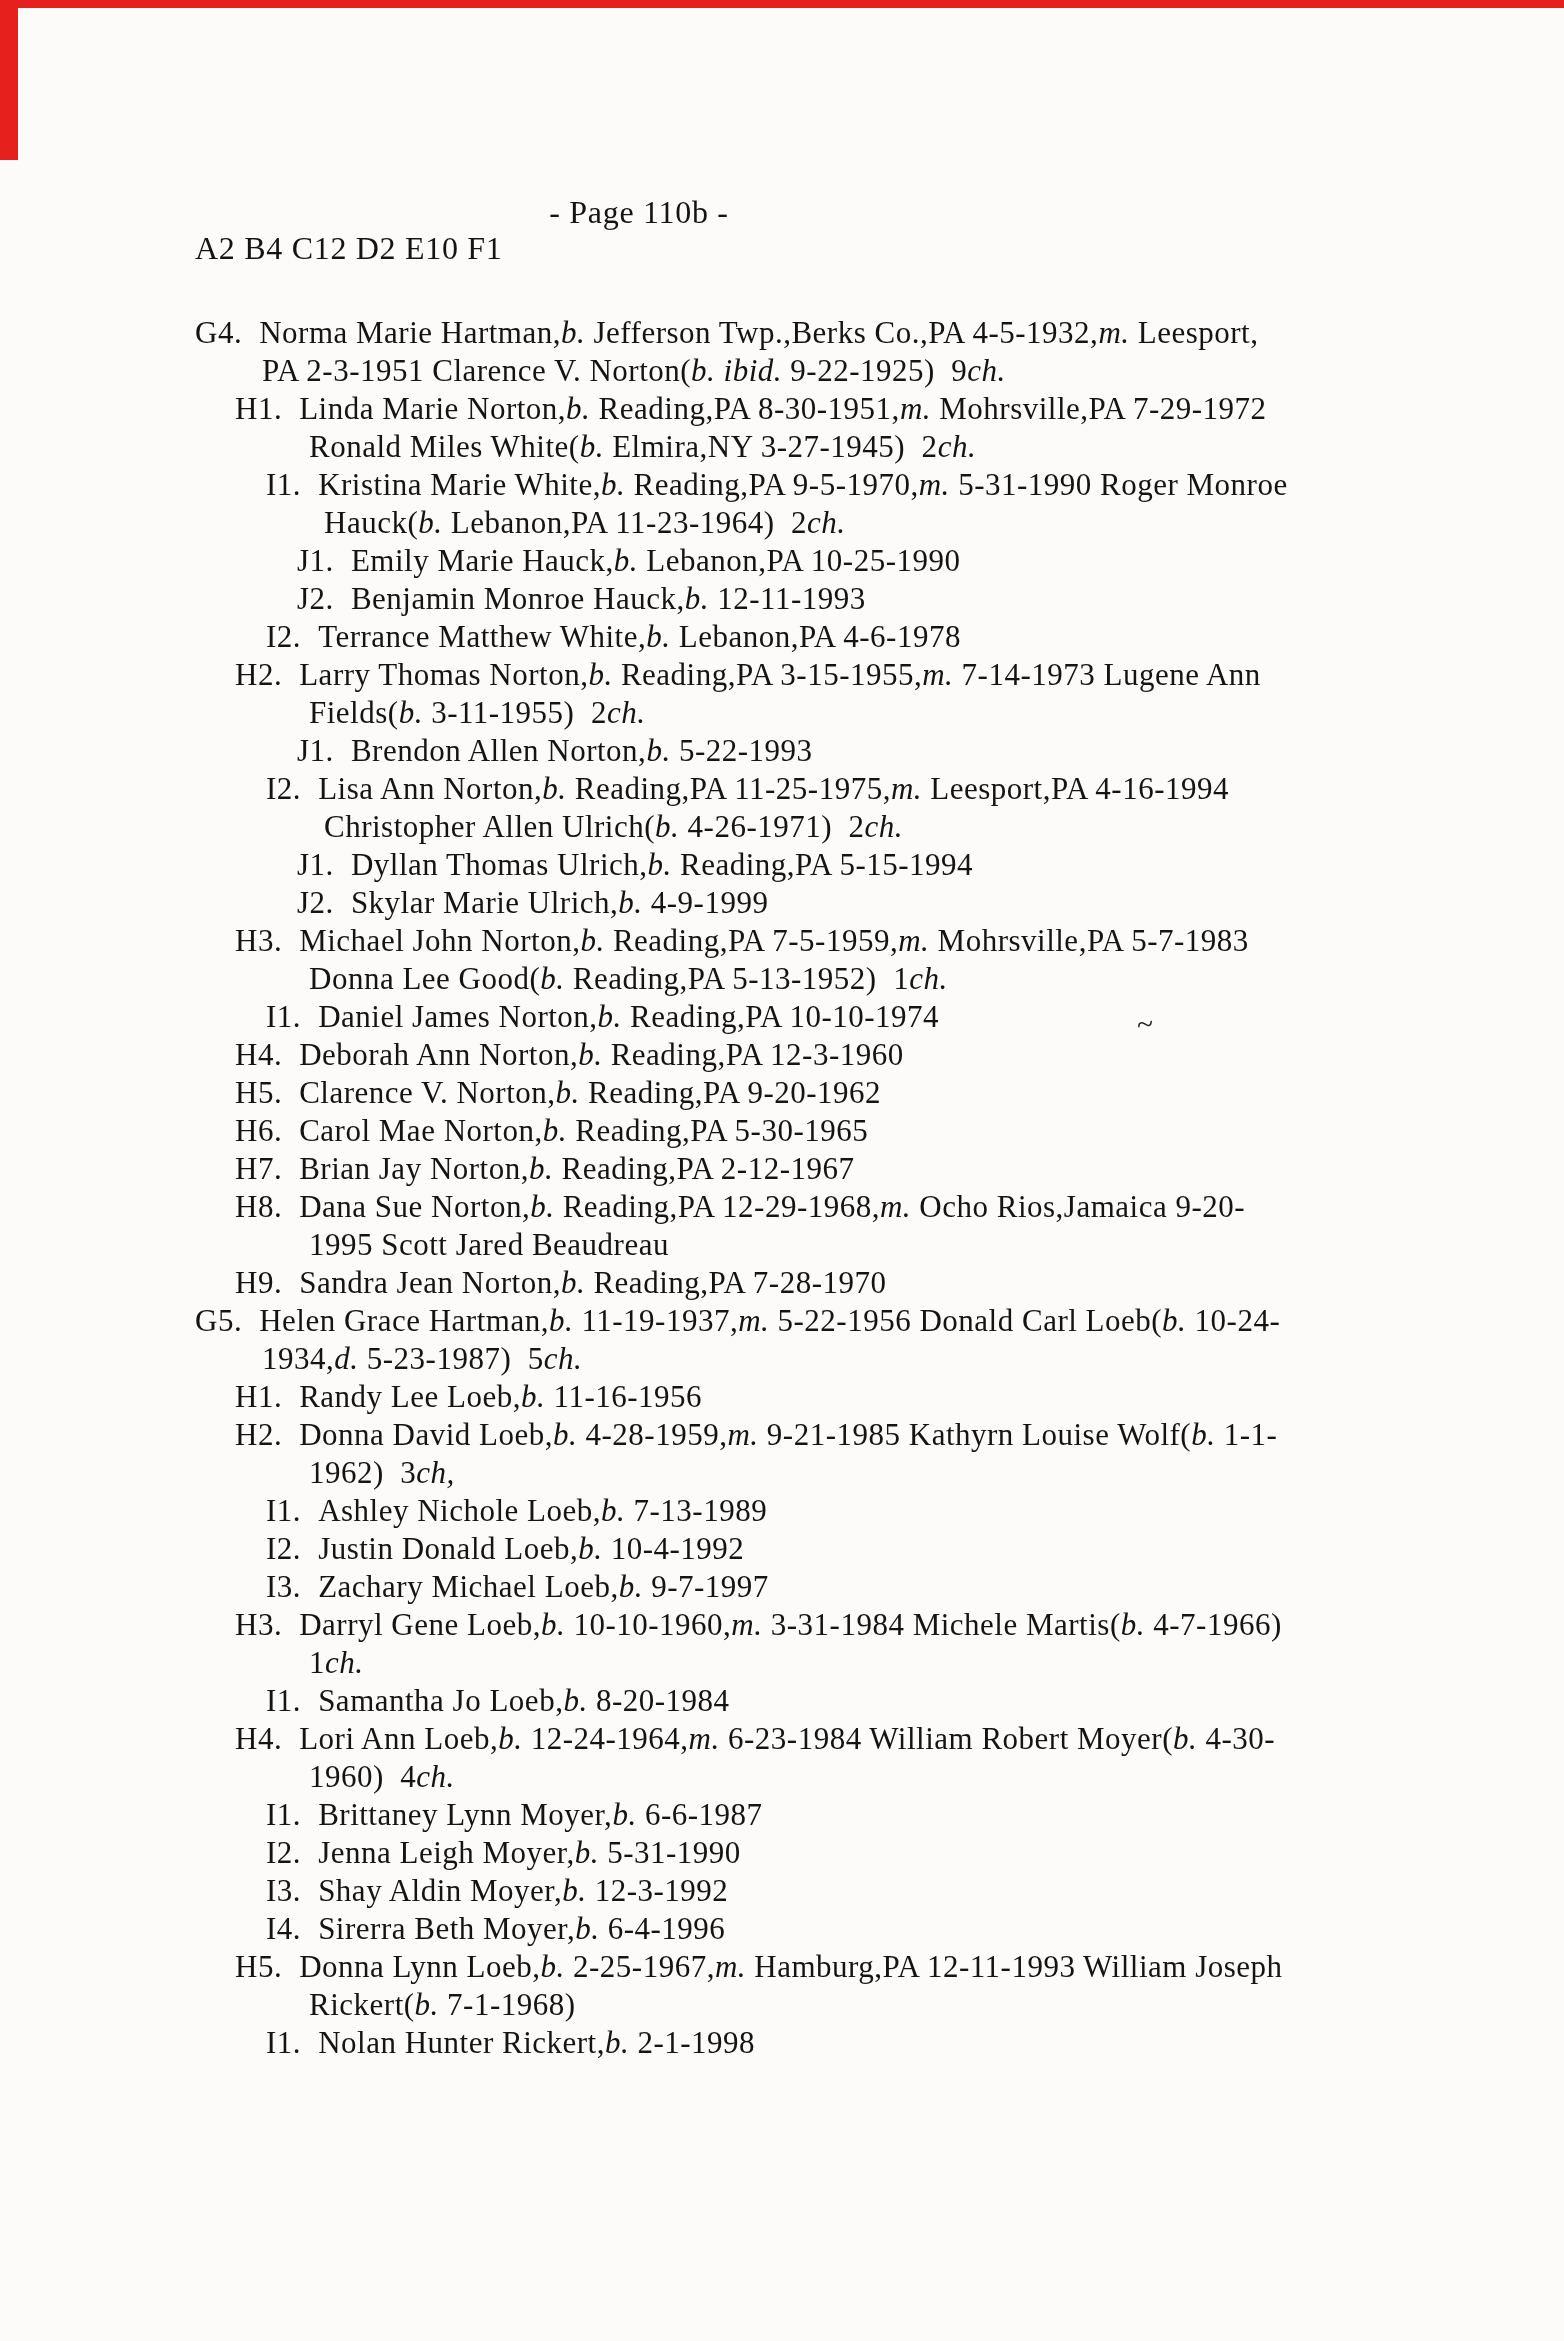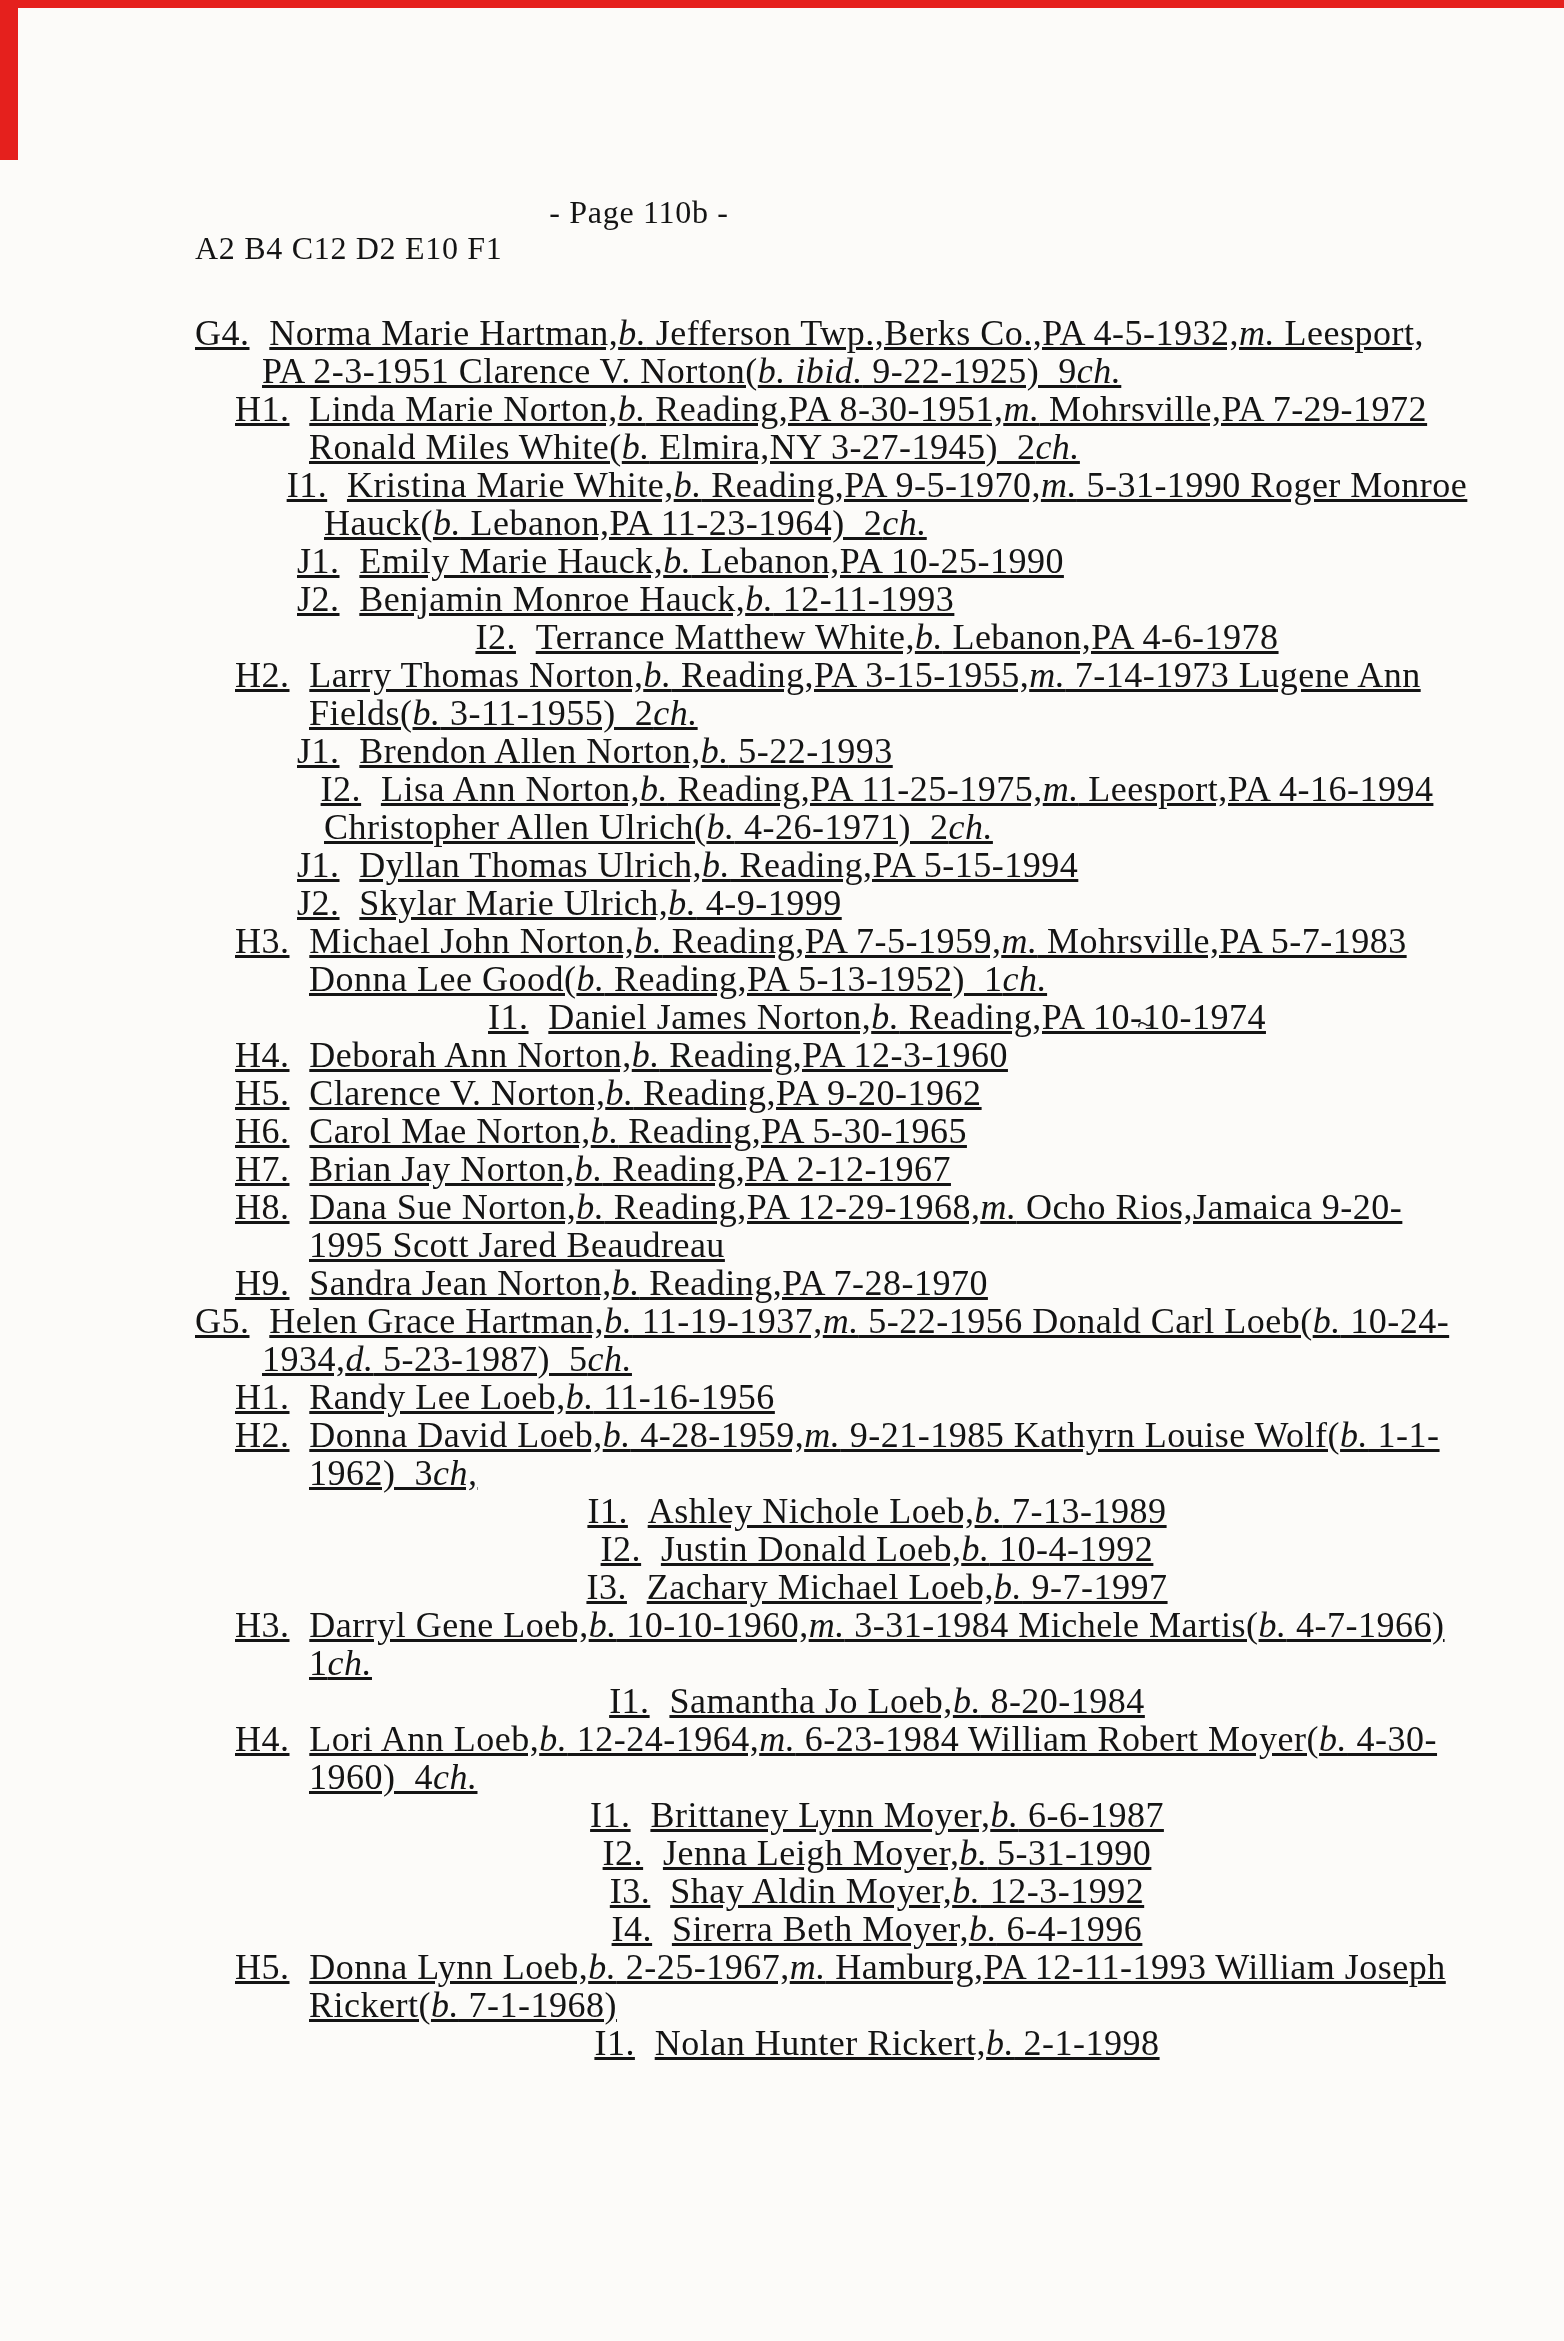--- a/index.html
+++ b/index.html
@@ -22,30 +22,29 @@
   .lineage-code{
     position:absolute;top:230px;left:195px;
     font-size:32px;letter-spacing:0.7px;white-space:pre;
   }
   
   .entries{
     position:absolute;top:314px;left:195px;width:1293px;
   }
   .line{
     height:38px;line-height:38px;
-    font-size:36px;letter-spacing:0.5px;
+    font-size:31px;letter-spacing:0.5px;
     white-space:pre;
-    text-decoration:underline;
   }
   .line .lbl{margin-right:0.55em;}
   .lvl-G  {padding-left:0;}
   .lvl-GC {padding-left:67px;}
   .lvl-H  {padding-left:40px;}
   .lvl-HC {padding-left:114px;}
-  .lvl-I  {padding-left:71px;text-align:center;}
+  .lvl-I  {padding-left:71px;}
   .lvl-IC {padding-left:129px;}
   .lvl-J  {padding-left:102px;}
   .line i{font-style:italic;}
   .stray-mark{
     position:absolute;top:1007px;left:1137px;
     font-size:30px;color:#222;
     transform:rotate(-6deg);
   }
 </style>
 </head>

